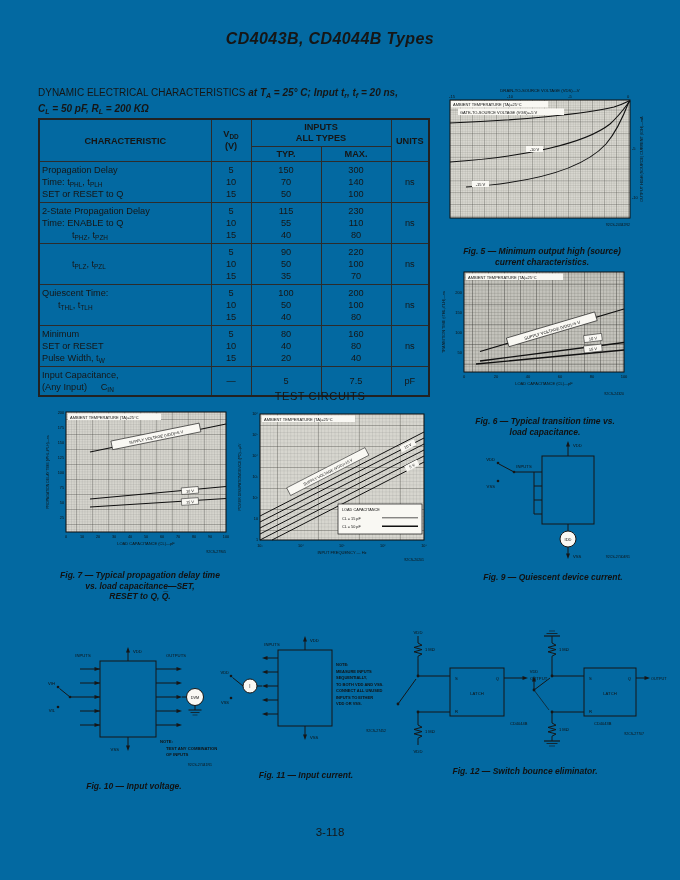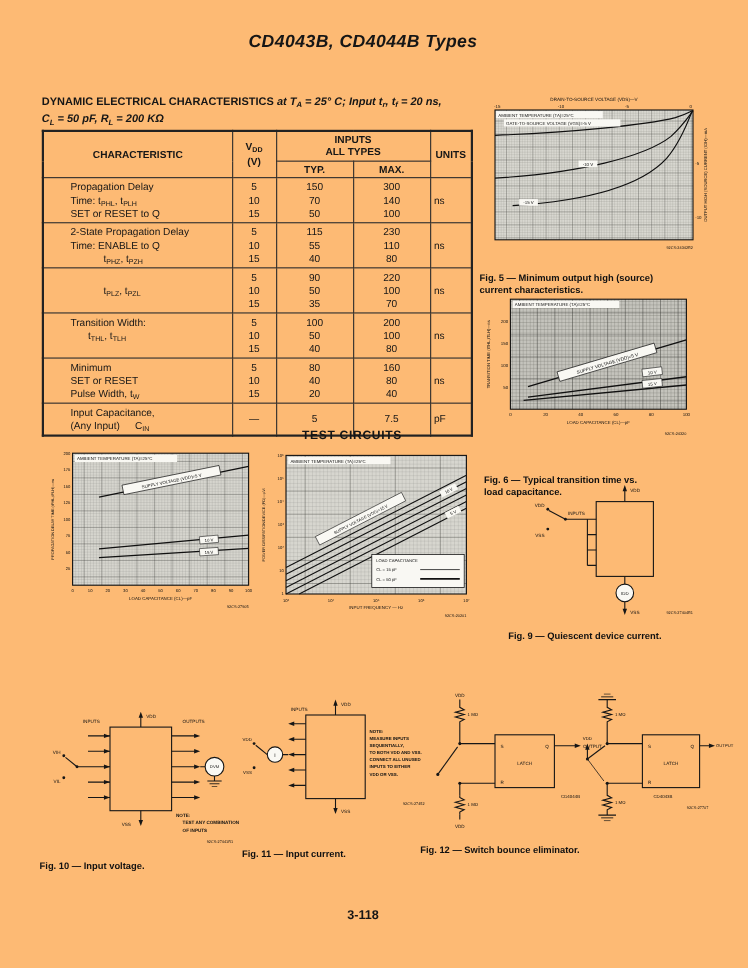--- a/index.html
+++ b/index.html
@@ -1,35 +1,35 @@
 <!DOCTYPE html>
 <html><head>
 <meta charset="utf-8">
 <style>
   html,body{margin:0;padding:0;background:#dcdcd8;}
-  #page{position:relative;width:680px;height:880px;background:#fdba74;font-family:"Liberation Sans",sans-serif;color:#161616;overflow:hidden;}
+  #page{position:relative;width:680px;height:880px;background:#0369a1;font-family:"Liberation Sans",sans-serif;color:#161616;overflow:hidden;}
   .title{position:absolute;top:30px;left:0;width:660px;text-align:center;font-style:italic;font-weight:700;font-size:16px;letter-spacing:.4px;}
   .heading{position:absolute;left:38px;top:86px;width:410px;font-size:10px;line-height:13px;}
-  .hb{font-weight:700;text-align:right;}
+  .hb{font-weight:400;text-align:right;}
   .hi{font-style:italic;font-weight:600;}
   sub{font-size:70%;vertical-align:-18%;}
   table.spec{position:absolute;left:38px;top:118px;width:390px;border-collapse:collapse;border:2px solid #222;table-layout:fixed;}
   .spec th,.spec td{border:1px solid #2c2c2c;padding:2px 3px;font-size:9.2px;}
   .spec thead th{text-align:center;font-weight:700;}
   .spec thead div{line-height:11px;}
   .spec td div{line-height:12px;height:12px;white-space:nowrap;}
-  .spec td.ch{padding-left:24px;}
+  .spec td.ch{padding-left:2px;}
   .spec td.num{text-align:center;}
-  .spec td.units{vertical-align:middle;}
+  .spec td.units{text-align:center;vertical-align:middle;}
   .ind{padding-left:30px;}
   .ind2{padding-left:16px;}
-  .tc{position:absolute;left:0;top:390px;width:640px;text-align:center;font-weight:700;font-size:11px;letter-spacing:.6px;}
-  .pageno{position:absolute;left:0;top:826px;width:660px;text-align:center;font-weight:700;font-size:11.5px;}
+  .tc{position:absolute;left:0;top:390px;width:640px;text-align:center;font-weight:400;font-size:11px;letter-spacing:.6px;}
+  .pageno{position:absolute;left:0;top:826px;width:660px;text-align:center;font-weight:400;font-size:11.5px;}
   .fig{position:absolute;}
-  .cap{font-weight:600;font-size:8.5px;line-height:10.5px;margin-top:4px;color:#111;}
+  .cap{font-style:italic;font-weight:600;font-size:8.5px;line-height:10.5px;text-align:center;margin-top:4px;color:#111;}
   svg text{fill:#111;font-family:"Liberation Sans",sans-serif;}
   .t35{font-size:3.5px}.t38{font-size:3.8px}.t4{font-size:4px}.t42{font-size:4.2px}.t45{font-size:4.5px}
   .bold{font-weight:700;}
   .wbg{fill:#f9f8f3;}
   .wire{stroke:#161616;stroke-width:1;fill:none;}
   .wire2{stroke:#161616;stroke-width:.7;fill:none;}
   .node{fill:#161616;}
 </style>
 </head>
 <body>
@@ -134,21 +134,21 @@
           </td>
         <td class="num">
             <div>220</div>
             <div>100</div>
             <div>70</div>
           </td>
         <td class="units">ns</td>
       </tr>
       <tr>
         <td class="ch">
-            <div>Transition Width:</div>
+            <div>Quiescent Time:</div>
             <div class="ind2">t<sub>THL</sub>, t<sub>TLH</sub></div>
             <div></div>
           </td>
         <td class="num">
             <div>5</div>
             <div>10</div>
             <div>15</div>
           </td>
         <td class="num">
             <div>100</div>
@@ -305,21 +305,21 @@
         <text class="t4" x="56" y="114" text-anchor="middle">20</text>
         <text class="t4" x="88" y="114" text-anchor="middle">40</text>
         <text class="t4" x="120" y="114" text-anchor="middle">60</text>
         <text class="t4" x="152" y="114" text-anchor="middle">80</text>
         <text class="t4" x="184" y="114" text-anchor="middle">100</text>
       </g>
       <text class="t4" x="104" y="121" text-anchor="middle">LOAD CAPACITANCE (CL)—pF</text>
       <text class="t38" transform="rotate(-90 5 58)" x="5" y="58" text-anchor="middle">TRANSITION TIME (tTHL,tTLH)—ns</text>
       <text class="t35" x="184" y="131" text-anchor="end">92CS-24320</text>
     </svg>
-    <div class="cap" style="margin-top:22px">
+    <div class="cap" style="margin-top:8px">
       <div>Fig. 6 — Typical transition time vs.</div>
         <div>load capacitance.</div>
     </div>
   </div>
 
   <div class="fig" style="left:44px;top:404px;width:192px">
     <svg width="192" height="158" viewBox="0 0 192 158">
       <defs>
         <pattern id="p7f" width="2.7" height="2.5" patternUnits="userSpaceOnUse">
             <path d="M2.7 0H0V2.5" fill="none" stroke="#8d8d86" stroke-width="0.35"></path>
@@ -375,20 +375,25 @@
         <text class="t38" x="118" y="134" text-anchor="middle">60</text>
         <text class="t38" x="134" y="134" text-anchor="middle">70</text>
         <text class="t38" x="150" y="134" text-anchor="middle">80</text>
         <text class="t38" x="166" y="134" text-anchor="middle">90</text>
         <text class="t38" x="182" y="134" text-anchor="middle">100</text>
       </g>
       <text class="t4" x="102" y="141" text-anchor="middle">LOAD CAPACITANCE (CL)—pF</text>
       <text class="t35" transform="rotate(-90 5 68)" x="5" y="68" text-anchor="middle">PROPAGATION DELAY TIME (tPHL,tPLH)—ns</text>
       <text class="t35" x="182" y="149" text-anchor="end">92CS-27905</text>
     </svg>
+    <div class="cap">
+      <div>Fig. 7 — Typical propagation delay time</div>
+        <div>vs. load capacitance—SET,</div>
+        <div>RESET to Q, Q̅.</div>
+    </div>
   </div>
 
   <div class="fig" style="left:236px;top:404px;width:200px">
     <svg width="200" height="164" viewBox="0 0 200 164">
       <defs>
         <pattern id="p8f" width="3.4" height="3.5" patternUnits="userSpaceOnUse">
             <path d="M3.4 0H0V3.5" fill="none" stroke="#8d8d86" stroke-width="0.35"></path>
           </pattern>
         <pattern id="p8m" width="41" height="21" patternUnits="userSpaceOnUse">
             <path d="M41 0H0V21" fill="none" stroke="#3a3a35" stroke-width="0.6"></path>

